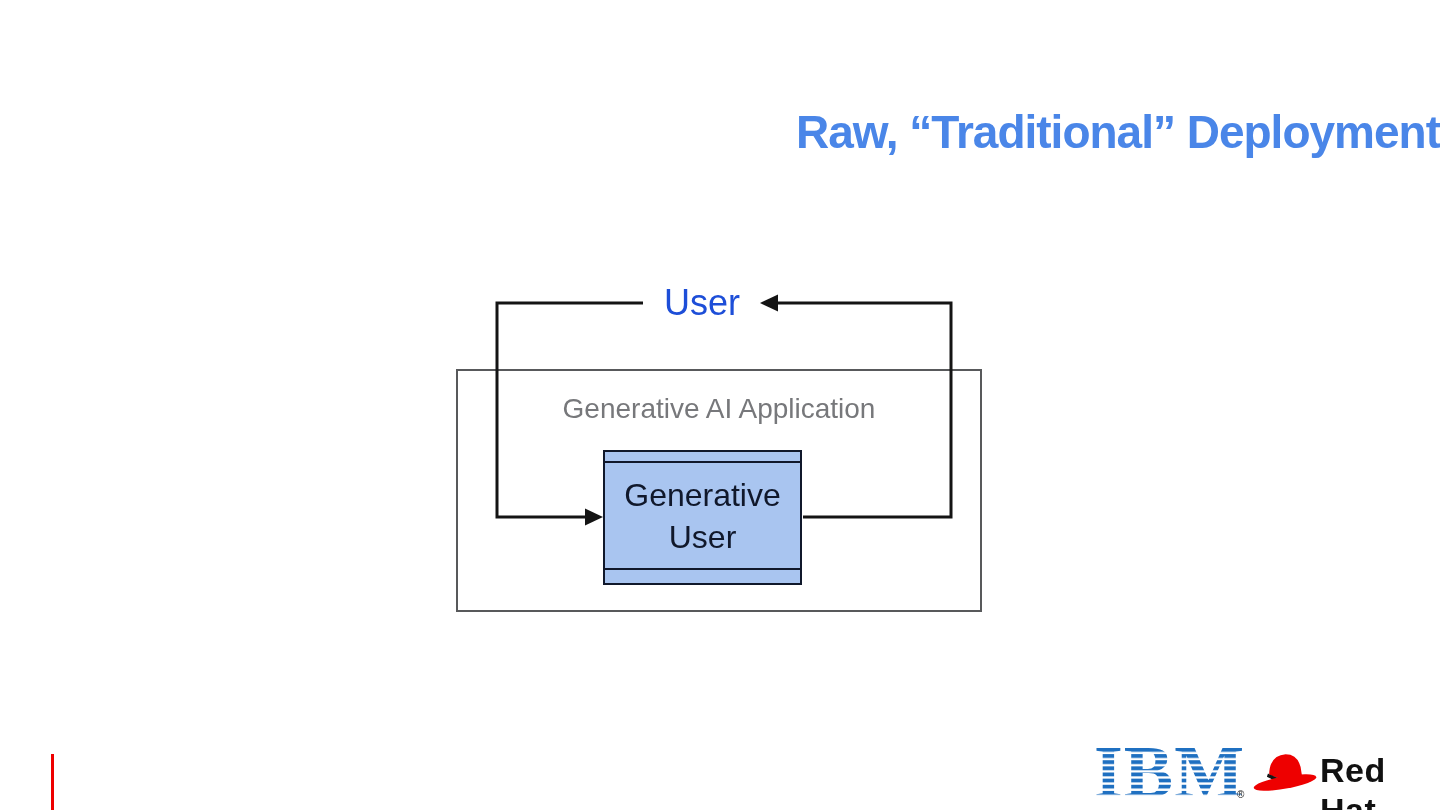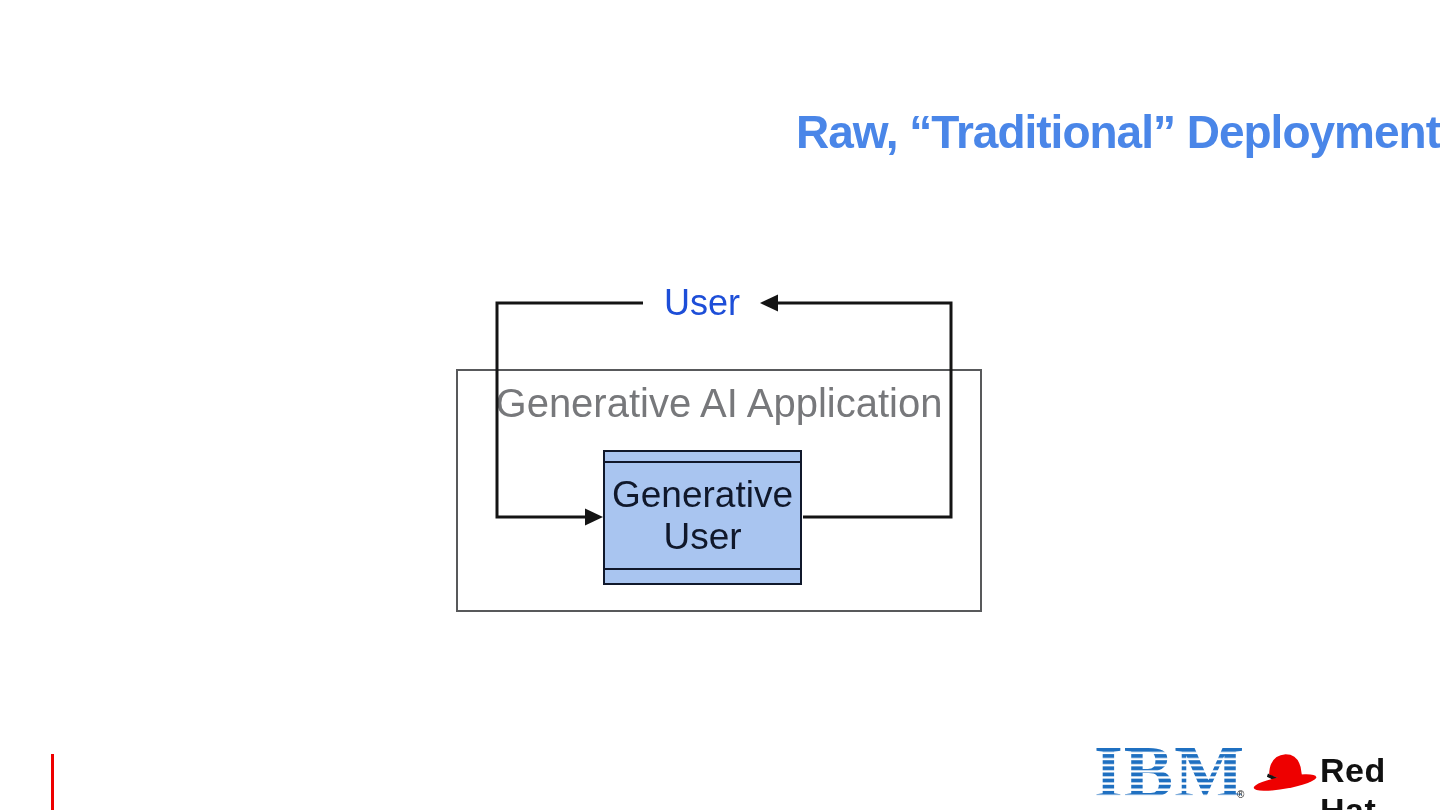--- a/index.html
+++ b/index.html
@@ -28,23 +28,23 @@
 
   
   .app-box {
     position: absolute;
     left: 456px; top: 369px;
     width: 522px; height: 239px;
     border: 2px solid var(--app-border-gray, #58595b);
     background: #ffffff;
   }
   .app-label {
-    padding-top: 13px;
+    padding-top: 19px;
     text-align: center;
-    font-size: 40px;
+    font-size: 28px;
     line-height: 38px;
     color: var(--app-label-gray, #77787b);
   }
 
   
   .model-box {
     position: absolute;
     left: 603px; top: 450px;
     width: 195px; height: 131px;
     background: var(--model-fill, #a9c5f0);
@@ -53,21 +53,21 @@
     flex-direction: column;
   }
   .model-strip-top { height: 9px; border-bottom: 2.5px solid #10182b; }
   .model-strip-bottom { height: 13px; border-top: 2.5px solid #10182b; margin-top: auto; }
   .model-text {
     flex: 1;
     display: flex;
     flex-direction: column;
     justify-content: center;
     align-items: center;
-    font-size: 37px;
+    font-size: 32px;
     line-height: 42px;
     color: #10182b;
   }
 
   
   .user-label {
     position: absolute;
     left: 702px; top: 283px;
     transform: translateX(-50%);
     font-size: 36px;

